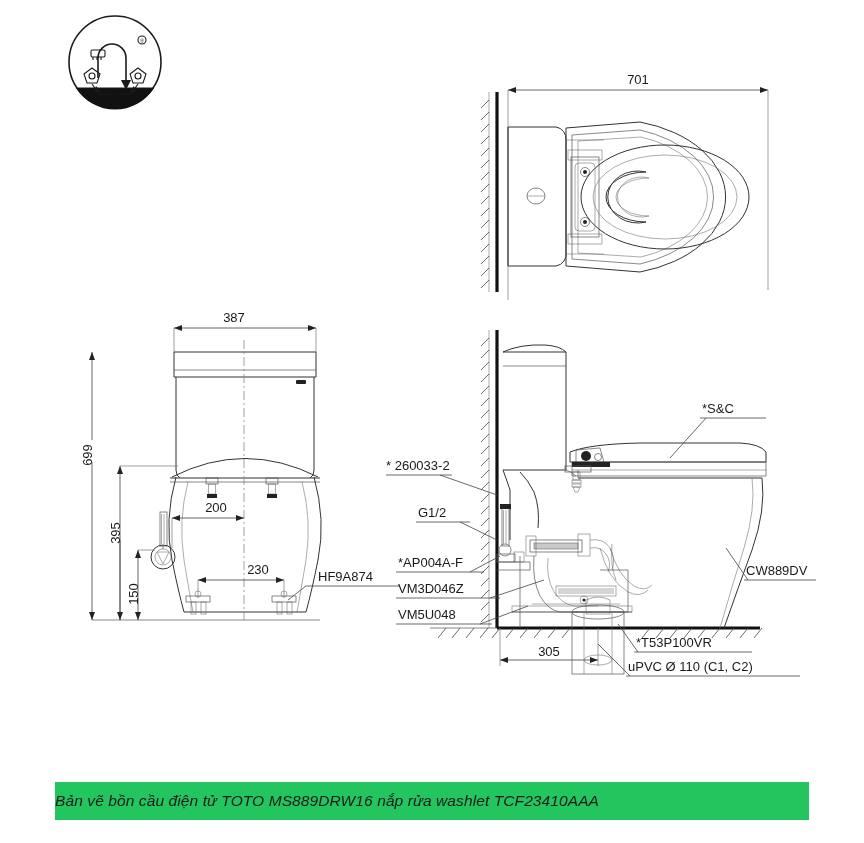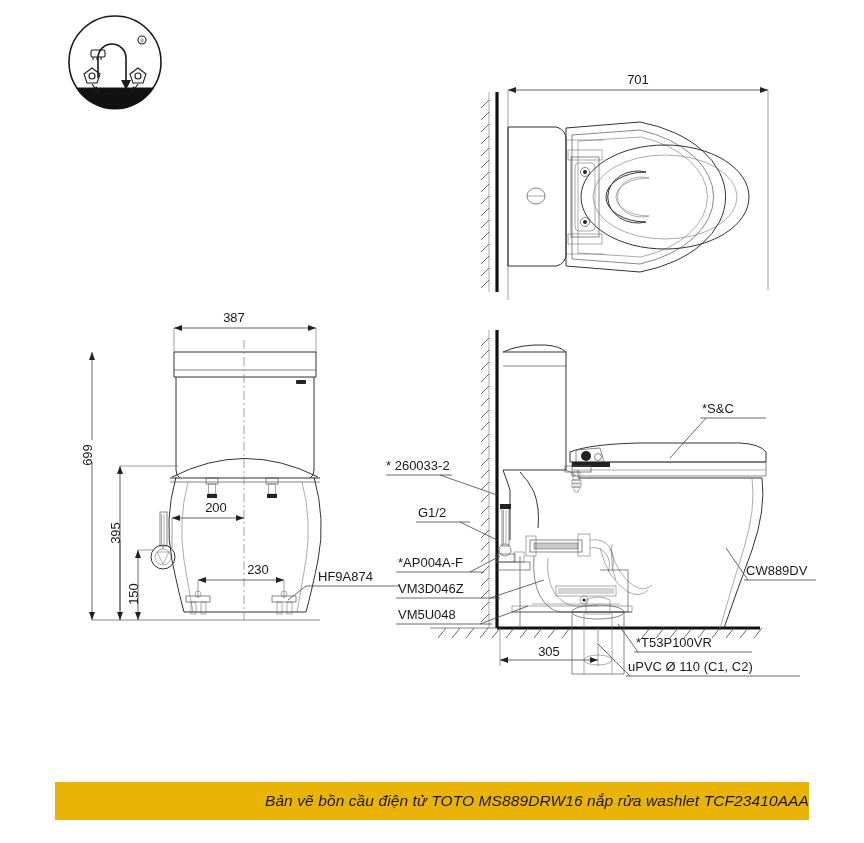--- a/index.html
+++ b/index.html
@@ -28,24 +28,24 @@
     width: 864px;
     height: 843px;
     display: block;
   }
   .caption-bar {
     position: absolute;
     left: 55px;
     top: 782px;
     width: 754px;
     height: 38px;
-    background: #eab308;
+    background: #22c55e;
     display: flex;
     align-items: center;
-    justify-content: flex-end;
+    justify-content: flex-start;
   }
   .caption-text {
     font-family: "Liberation Sans", sans-serif;
     font-style: italic;
     font-size: 15.5px;
     font-weight: 400;
     color: #1a1a1a;
     letter-spacing: 0.1px;
     white-space: nowrap;
   }

